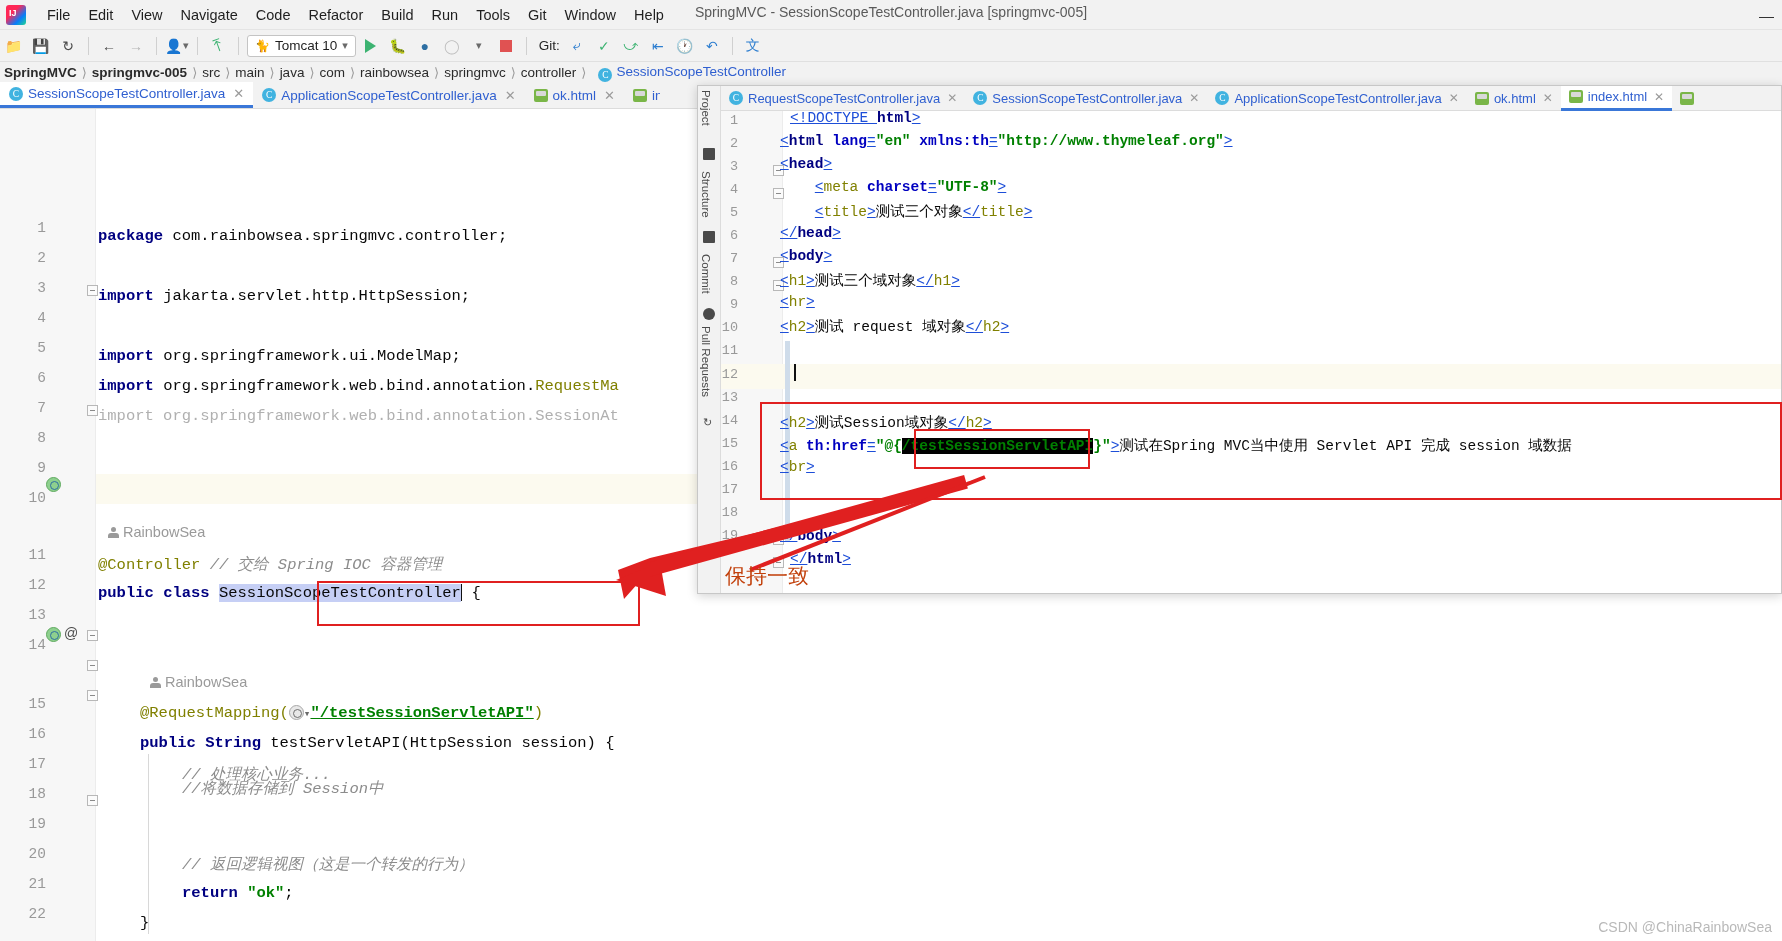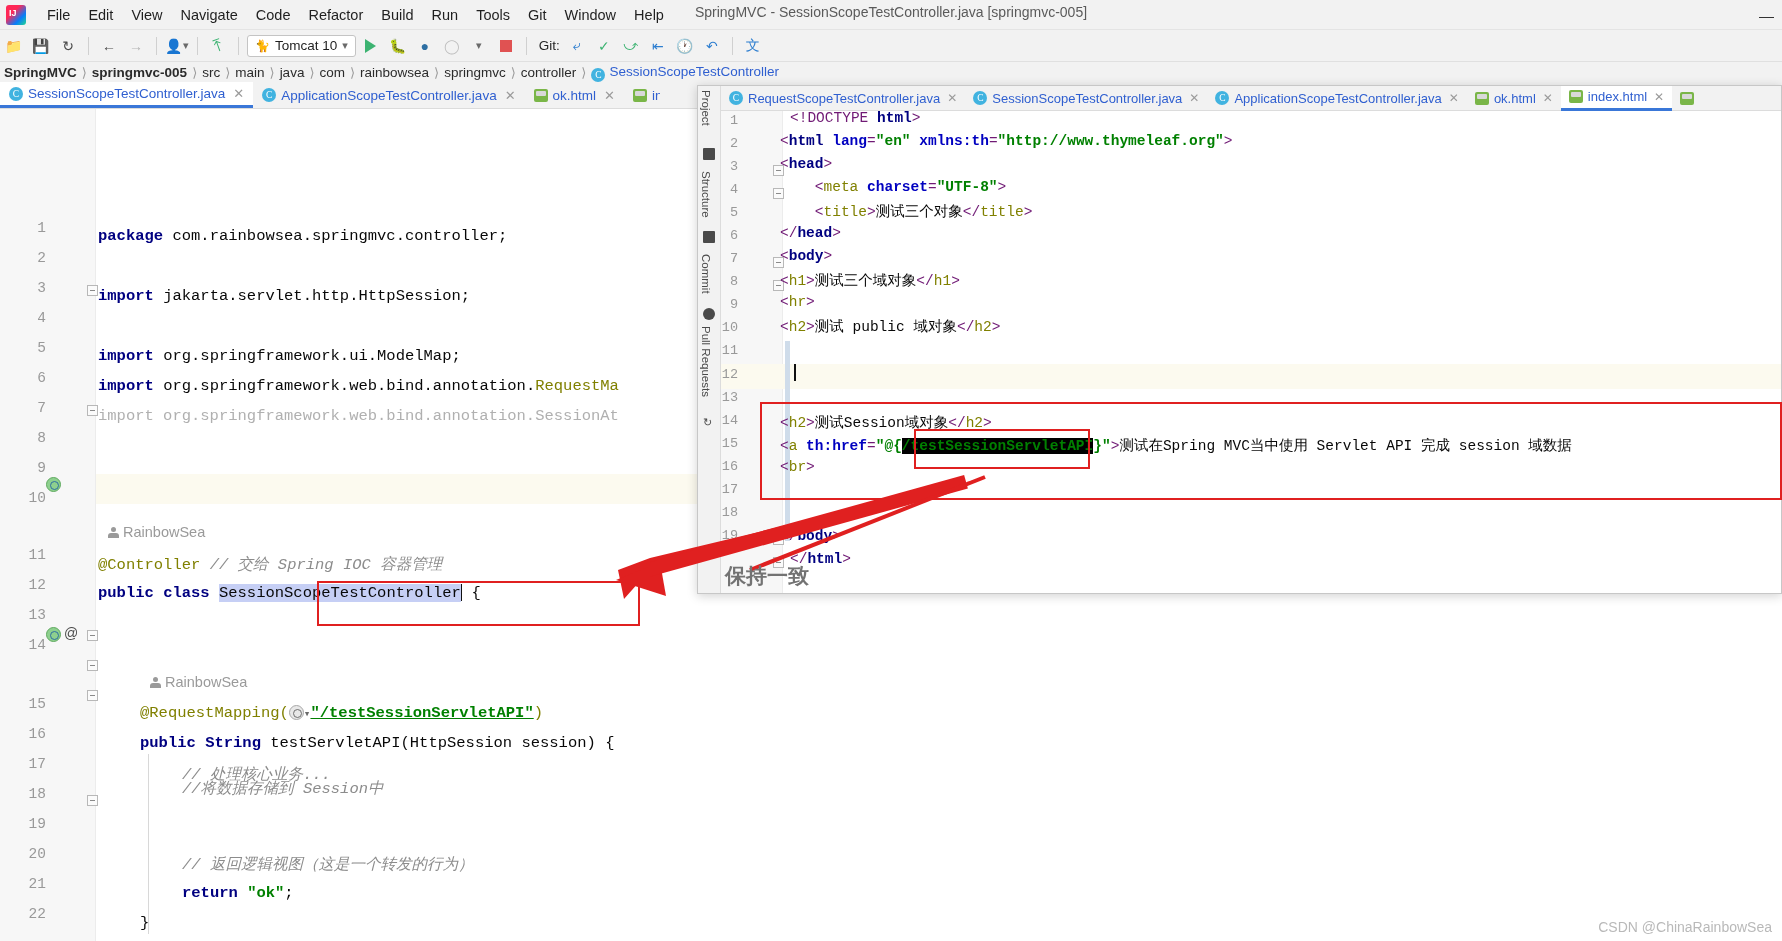--- a/index.html
+++ b/index.html
@@ -64,21 +64,21 @@
   .git-label { font-size: 13.5px; color: #1f1f1f; margin-left: 4px; margin-right: 2px; }
 
   
   .breadcrumb {
     position: absolute; left: 0; top: 62px; width: 1782px; height: 21px;
     background: #f2f2f2; display: flex; align-items: center; font-size: 13.5px;
     color: #2b2b2b; padding-left: 0px; white-space: nowrap;
   }
   .crumb { padding: 0 4px; }
   .crumb.bold { font-weight: bold; }
-  .crumb.link { color: #2f5fd0; }
+  .crumb.link { color: #2f5fd0; margin-left: 7px; }
   .crumb-sep { color: #9b9b9b; font-size: 13px; padding: 0 1px; }
   .crumb-cicon {
     display: inline-block; width: 14px; height: 14px; border-radius: 50%;
     background: #41b3e0; color: #fff; font-size: 9.5px; line-height: 14px;
     text-align: center; margin-right: 4px; vertical-align: -2px;
     font-family: "Liberation Serif", serif;
   }
 
   
   .tabstrip {
@@ -127,21 +127,21 @@
 
   
   .kw   { color: #000080; font-weight: bold; }
   .str  { color: #008000; font-weight: bold; }
   .ann  { color: #808000; }
   .cmt  { color: #8c8c8c; font-style: italic; }
   .cls  { color: #808000; }
   .plain{ color: #080808; }
   .tagn { color: #000080; font-weight: bold; }
   .attr { color: #0000c0; font-weight: bold; }
-  .angle{ color: #701a75; }
+  .angle{ color: #1d4ed8; text-decoration: underline; }
   .param-hint {
     background: #ececec; color: #8c8c8c; font-size: 12.5px; border-radius: 2px;
     padding: 0 2px; font-family: "Liberation Mono", monospace;
   }
   .sel-text { background: #c6cff5; }
   .folded-ghost { color: #b0b0b0; }
 
   .author-tag {
     position: absolute; font-size: 14.5px; color: #9a9a9a;
     font-family: "Liberation Sans", sans-serif;
@@ -227,21 +227,21 @@
   }
   .rline {
     position: absolute; left: 8px; font-size: 14.5px; white-space: pre;
     font-family: "Liberation Mono", monospace; color: #080808;
   }
   .hlgreen { background: #000000; }
 
   
   .red-box { position: absolute; border: 2px solid #e02020; }
   .red-text {
-    position: absolute; color: #737373; font-size: 21px; font-weight: bold;
+    position: absolute; color: #c2410c; font-size: 21px; font-weight: normal;
     font-family: "Liberation Sans", sans-serif;
   }
   .watermark {
     position: absolute; right: 10px; bottom: 6px; font-size: 14px; color: #b9b9b9;
   }
   svg.overlay { position: absolute; left: 0; top: 0; width: 1782px; height: 941px; pointer-events: none; }
 </style>
 </head>
 <body>
 
@@ -493,21 +493,21 @@
 
     <div class="rline" style="top:24px;left:92px"><span class="angle">&lt;!DOCTYPE </span><span class="tagn">html</span><span class="angle">&gt;</span></div>
     <div class="rline" style="top:47px;left:82px"><span class="angle">&lt;</span><span class="tagn">html</span> <span class="attr">lang</span><span class="angle">=</span><span class="str">"en"</span> <span class="attr">xmlns:th</span><span class="angle">=</span><span class="str">"http://www.thymeleaf.org"</span><span class="angle">&gt;</span></div>
     <div class="rline" style="top:70px;left:82px"><span class="angle">&lt;</span><span class="tagn">head</span><span class="angle">&gt;</span></div>
     <div class="rline" style="top:93px;left:82px">    <span class="angle">&lt;</span><span class="ann">meta</span> <span class="attr">charset</span><span class="angle">=</span><span class="str">"UTF-8"</span><span class="angle">&gt;</span></div>
     <div class="rline" style="top:116px;left:82px">    <span class="angle">&lt;</span><span class="ann">title</span><span class="angle">&gt;</span><span class="plain">测试三个对象</span><span class="angle">&lt;/</span><span class="ann">title</span><span class="angle">&gt;</span></div>
     <div class="rline" style="top:139px;left:82px"><span class="angle">&lt;/</span><span class="tagn">head</span><span class="angle">&gt;</span></div>
     <div class="rline" style="top:162px;left:82px"><span class="angle">&lt;</span><span class="tagn">body</span><span class="angle">&gt;</span></div>
     <div class="rline" style="top:185px;left:82px"><span class="angle">&lt;</span><span class="ann">h1</span><span class="angle">&gt;</span><span class="plain">测试三个域对象</span><span class="angle">&lt;/</span><span class="ann">h1</span><span class="angle">&gt;</span></div>
     <div class="rline" style="top:208px;left:82px"><span class="angle">&lt;</span><span class="ann">hr</span><span class="angle">&gt;</span></div>
-    <div class="rline" style="top:231px;left:82px"><span class="angle">&lt;</span><span class="ann">h2</span><span class="angle">&gt;</span><span class="plain">测试 public 域对象</span><span class="angle">&lt;/</span><span class="ann">h2</span><span class="angle">&gt;</span></div>
+    <div class="rline" style="top:231px;left:82px"><span class="angle">&lt;</span><span class="ann">h2</span><span class="angle">&gt;</span><span class="plain">测试 request 域对象</span><span class="angle">&lt;/</span><span class="ann">h2</span><span class="angle">&gt;</span></div>
     <div class="rline" style="top:278px;left:96px"><span class="caret"></span></div>
     <div class="rline" style="top:327px;left:82px"><span class="angle">&lt;</span><span class="ann">h2</span><span class="angle">&gt;</span><span class="plain">测试Session域对象</span><span class="angle">&lt;/</span><span class="ann">h2</span><span class="angle">&gt;</span></div>
     <div class="rline" style="top:350px;left:82px"><span class="angle">&lt;</span><span class="ann">a</span> <span class="attr">th:href</span><span class="angle">=</span><span class="str">"@{</span><span class="hlgreen str">/testSessionServletAPI</span><span class="str">}"</span><span class="angle">&gt;</span><span class="plain">测试在Spring MVC当中使用 Servlet API 完成 session 域数据</span></div>
     <div class="rline" style="top:373px;left:82px"><span class="angle">&lt;</span><span class="ann">br</span><span class="angle">&gt;</span></div>
     <div class="rline" style="top:442px;left:82px"><span class="angle">&lt;/</span><span class="tagn">body</span><span class="angle">&gt;</span></div>
     <div class="rline" style="top:465px;left:92px"><span class="angle">&lt;/</span><span class="tagn">html</span><span class="angle">&gt;</span></div>
   </div>
 
   <div class="red-box" style="left:317px;top:581px;width:323px;height:45px"></div>
 

